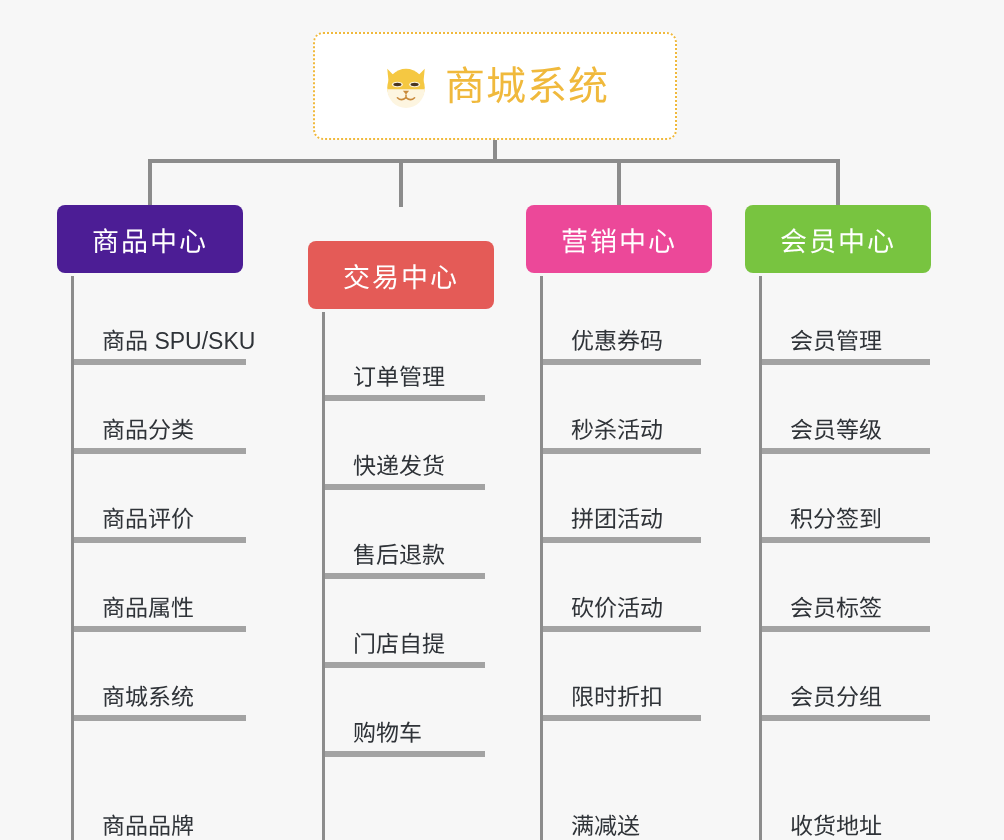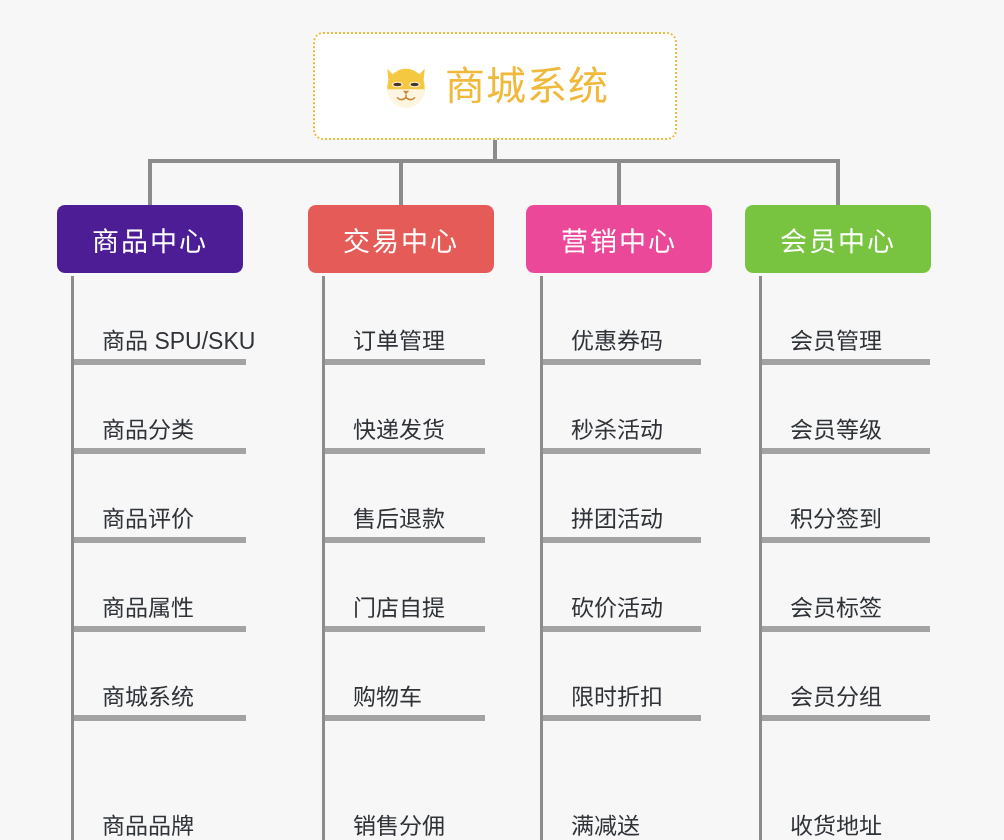--- a/index.html
+++ b/index.html
@@ -189,21 +189,21 @@
       <div class="leaf-item">
           <span class="leaf-label">商城系统</span>
         </div>
       <div class="leaf-item">
           <span class="leaf-label">商品品牌</span>
         </div>
     </div>
   </div>
 
   <div class="column col-1">
-    <div class="cat-box" style="background: rgb(228, 91, 87);">
+    <div class="cat-box" style="background: rgb(228, 91, 87); margin-top: 36px;">
       <span>交易中心</span>
     </div>
     <div class="leaf-list">
       <div class="leaf-item">
           <span class="leaf-label">订单管理</span>
         </div>
       <div class="leaf-item">
           <span class="leaf-label">快递发货</span>
         </div>
       <div class="leaf-item">

